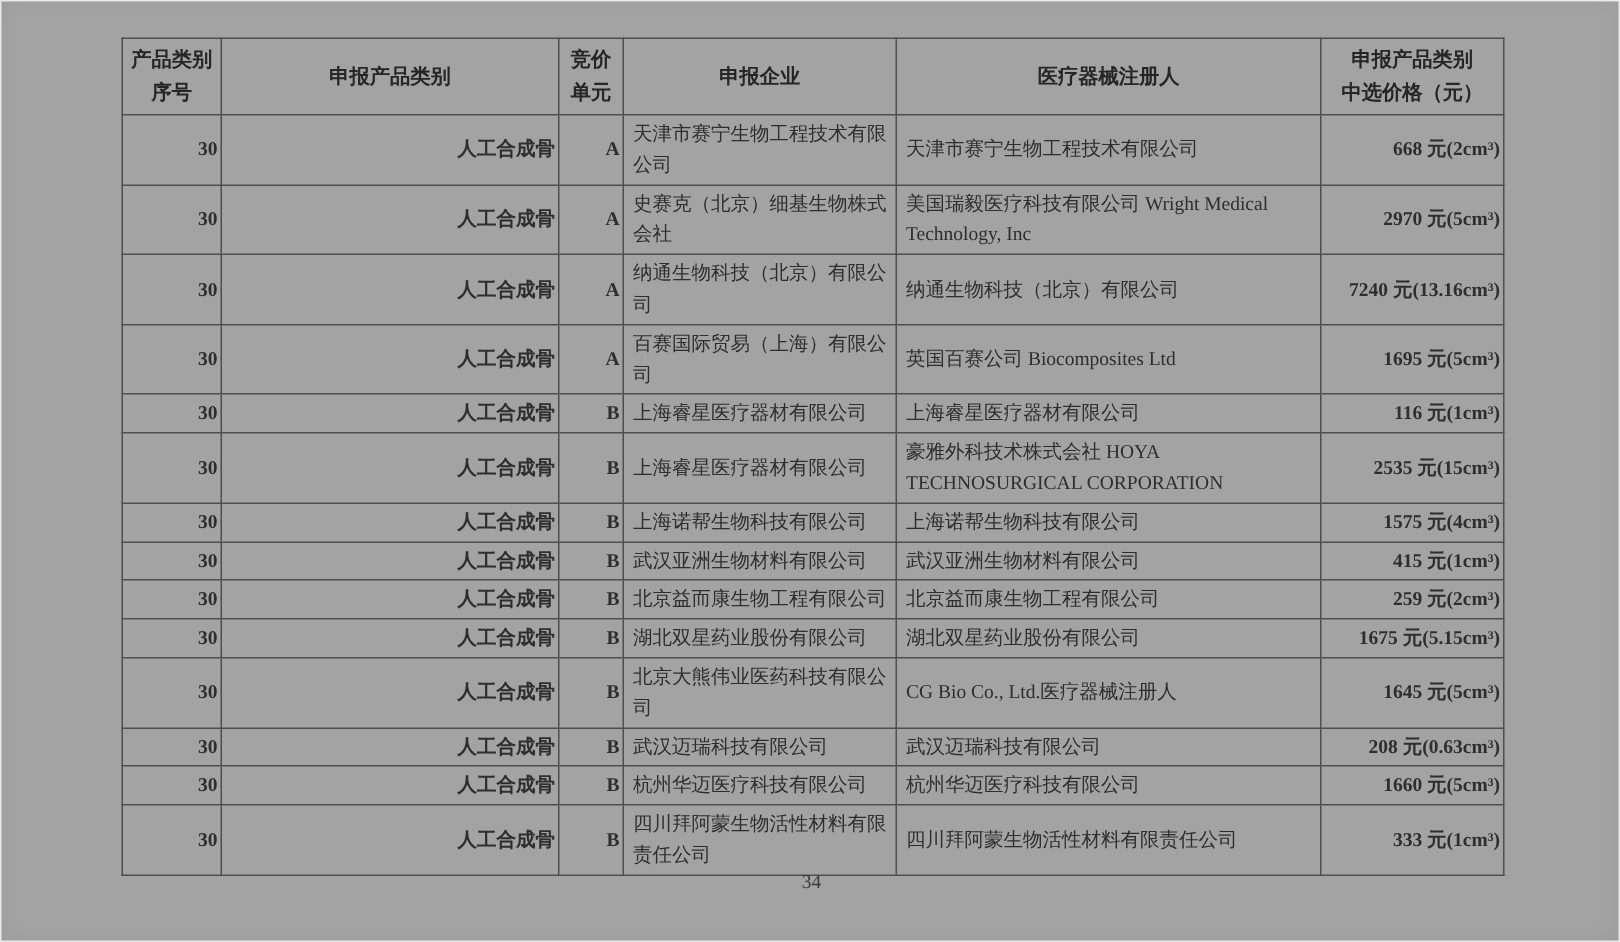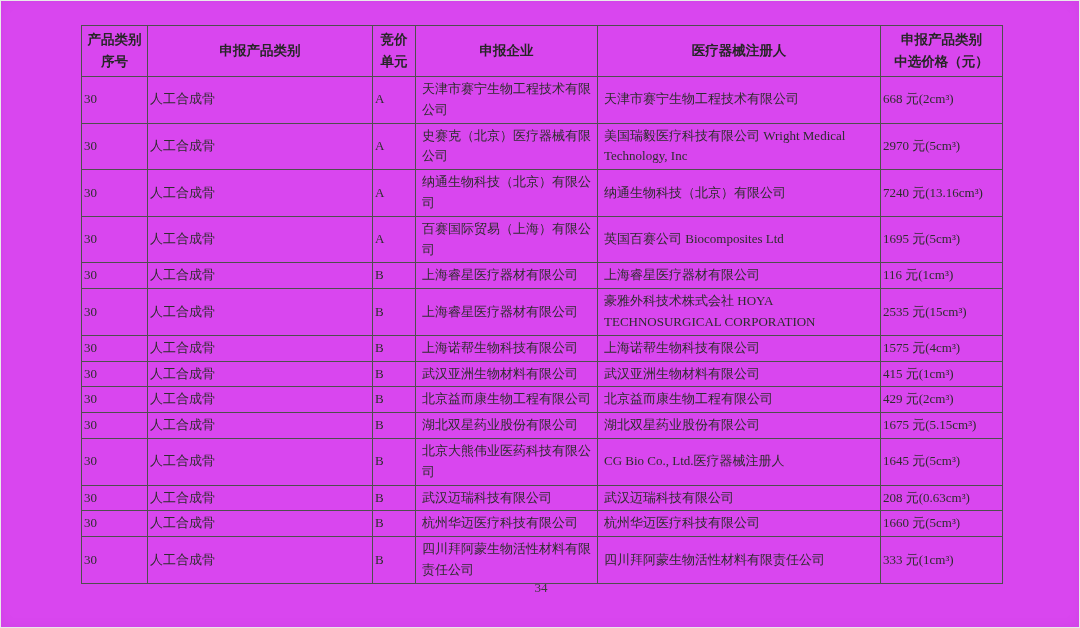--- a/index.html
+++ b/index.html
@@ -6,21 +6,21 @@
   html, body {
     width: 1080px; height: 628px;
     background: #ffffff;
     font-family: "Liberation Serif", "DejaVu Serif", serif;
     color: #2e2e2e;
     overflow: hidden;
   }
   .page {
     position: relative;
     width: 1080px; height: 628px;
-    background: #d946ef;
+    background: #a3a3a3;
     box-shadow: inset 0 0 0 1px #e9e9e9, inset 0 0 14px rgba(0,0,0,0.05);
   }
   table.bid-table {
     position: absolute;
     left: 81px; top: 25px;
     width: 921px;
     border-collapse: collapse;
     table-layout: fixed;
   }
   .bid-table th, .bid-table td {
@@ -32,21 +32,21 @@
   .bid-table thead th {
     height: 51px;
     font-weight: bold;
     text-align: center;
     line-height: 1.6;
     padding: 2px 2px;
     font-size: 13.5px;
     color: #262626;
   }
   .bid-table td { line-height: 1.6; }
-  .c { text-align: left; padding: 2px 2px; }
+  .c { text-align: right; padding: 2px 2px; font-weight: bold; }
   .l { text-align: left; padding: 2px 6px; }
   tr.tall  td { height: 42px; }
   tr.short td { height: 21px; }
   .hdr-line { display: block; }
   .page-number {
     position: absolute;
     left: 0; top: 580px;
     width: 1082px;
     text-align: center;
     font-size: 13px;
@@ -98,21 +98,21 @@
         <td class="c">人工合成骨</td>
         <td class="c">A</td>
         <td class="l">天津市赛宁生物工程技术有限公司</td>
         <td class="l">天津市赛宁生物工程技术有限公司</td>
         <td class="c">668 元(2cm³)</td>
       </tr>
       <tr class="tall">
         <td class="c">30</td>
         <td class="c">人工合成骨</td>
         <td class="c">A</td>
-        <td class="l">史赛克（北京）医疗器械有限公司</td>
+        <td class="l">史赛克（北京）细基生物株式会社</td>
         <td class="l">美国瑞毅医疗科技有限公司 Wright Medical Technology, Inc</td>
         <td class="c">2970 元(5cm³)</td>
       </tr>
       <tr class="tall">
         <td class="c">30</td>
         <td class="c">人工合成骨</td>
         <td class="c">A</td>
         <td class="l">纳通生物科技（北京）有限公司</td>
         <td class="l">纳通生物科技（北京）有限公司</td>
         <td class="c">7240 元(13.16cm³)</td>
@@ -156,21 +156,21 @@
         <td class="l">武汉亚洲生物材料有限公司</td>
         <td class="l">武汉亚洲生物材料有限公司</td>
         <td class="c">415 元(1cm³)</td>
       </tr>
       <tr class="short">
         <td class="c">30</td>
         <td class="c">人工合成骨</td>
         <td class="c">B</td>
         <td class="l">北京益而康生物工程有限公司</td>
         <td class="l">北京益而康生物工程有限公司</td>
-        <td class="c">429 元(2cm³)</td>
+        <td class="c">259 元(2cm³)</td>
       </tr>
       <tr class="short">
         <td class="c">30</td>
         <td class="c">人工合成骨</td>
         <td class="c">B</td>
         <td class="l">湖北双星药业股份有限公司</td>
         <td class="l">湖北双星药业股份有限公司</td>
         <td class="c">1675 元(5.15cm³)</td>
       </tr>
       <tr class="tall">

